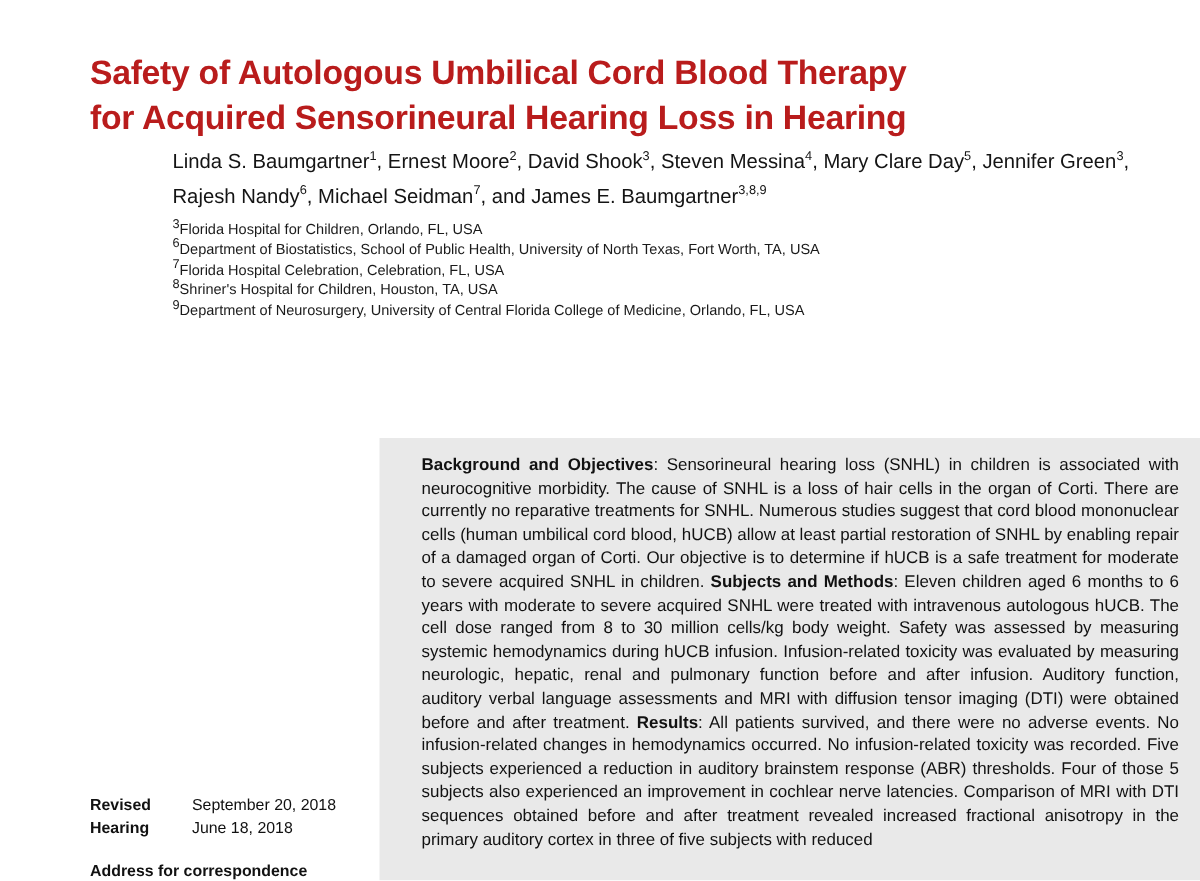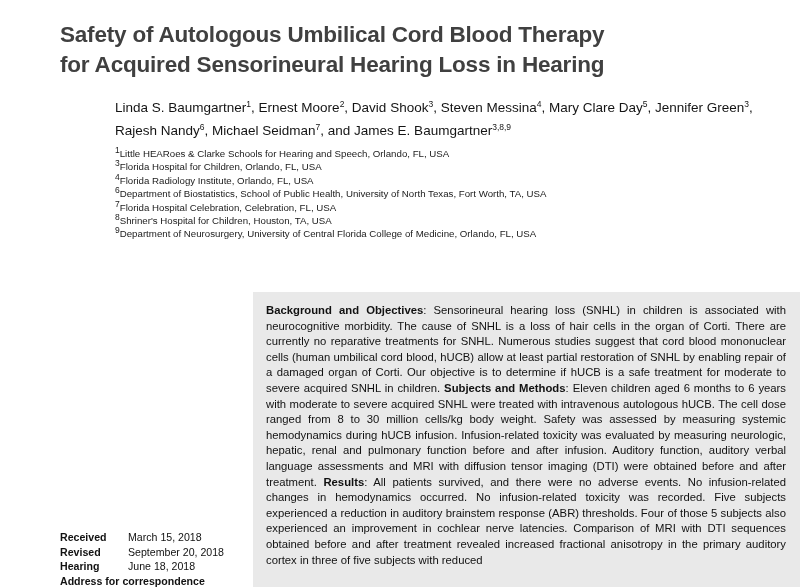--- a/index.html
+++ b/index.html
@@ -28,26 +28,26 @@
     font-size: 9px;
     color: #e2e2e2;
     letter-spacing: 1px;
   }
   .edge-mark.left { left: 2px; top: 186px; transform: rotate(0deg); }
   .edge-mark.right { right: 2px; top: 246px; }
 
   .title {
     position: absolute;
     left: 60px;
-    top: 20px;
+    top: 34px;
     width: 700px;
     font-size: 22.5px;
     font-weight: bold;
     line-height: 30px;
-    color: #404040;
+    color: #b91c1c;
     letter-spacing: -0.2px;
   }
   .title .line2 { display: block; }
 
   .authors {
     position: absolute;
     left: 115px;
     top: 96px;
     width: 660px;
     font-size: 13.5px;
@@ -67,21 +67,21 @@
   }
   .affiliations div { white-space: nowrap; }
 
   .abstract {
     position: absolute;
     left: 253px;
     top: 292px;
     width: 547px;
     min-height: 295px;
     background: #e9e9e9;
-    padding: 11px 14px 10px 13px;
+    padding: 11px 14px 10px 28px;
     box-sizing: border-box;
     font-size: 11.3px;
     line-height: 15.6px;
     color: #111111;
     text-align: justify;
   }
   .abstract b { font-weight: bold; }
 
   .dates {
     position: absolute;
@@ -117,40 +117,34 @@
     <span>Safety of Autologous Umbilical Cord Blood Therapy</span>
     <span class="line2">for Acquired Sensorineural Hearing Loss in Hearing</span>
   </div>
 
   <div class="authors">
     Linda S. Baumgartner<sup>1</sup>, Ernest Moore<sup>2</sup>, David Shook<sup>3</sup>, Steven Messina<sup>4</sup>, Mary Clare Day<sup>5</sup>,
     Jennifer Green<sup>3</sup>, Rajesh Nandy<sup>6</sup>, Michael Seidman<sup>7</sup>, and James E. Baumgartner<sup>3,8,9</sup>
   </div>
 
   <div class="affiliations">
-    <div><sup>1</sup>Little HEARoes &amp; Clarke Schools for Hearing and Speech, Orlando, FL, USA</div>
     <div><sup>3</sup>Florida Hospital for Children, Orlando, FL, USA</div>
-    <div><sup>4</sup>Florida Radiology Institute, Orlando, FL, USA</div>
     <div><sup>6</sup>Department of Biostatistics, School of Public Health, University of North Texas, Fort Worth, TA, USA</div>
     <div><sup>7</sup>Florida Hospital Celebration, Celebration, FL, USA</div>
     <div><sup>8</sup>Shriner's Hospital for Children, Houston, TA, USA</div>
     <div><sup>9</sup>Department of Neurosurgery, University of Central Florida College of Medicine, Orlando, FL, USA</div>
   </div>
 
   <div class="abstract">
     <b>Background and Objectives</b><span>: Sensorineural hearing loss (SNHL) in children is associated with neurocognitive morbidity. The cause of SNHL is a loss of hair cells in the organ of Corti. There are currently no reparative treatments for SNHL. Numerous studies suggest that cord blood mononuclear cells (human umbilical cord blood, hUCB) allow at least partial restoration of SNHL by enabling repair of a damaged organ of Corti. Our objective is to determine if hUCB is a safe treatment for moderate to severe acquired SNHL in children. </span><b>Subjects and Methods</b><span>: Eleven children aged 6 months to 6 years with moderate to severe acquired SNHL were treated with intravenous autologous hUCB. The cell dose ranged from 8 to 30 million cells/kg body weight. Safety was assessed by measuring systemic hemodynamics during hUCB infusion. Infusion-related toxicity was evaluated by measuring neurologic, hepatic, renal and pulmonary function before and after infusion. Auditory function, auditory verbal language assessments and MRI with diffusion tensor imaging (DTI) were obtained before and after treatment. </span><b>Results</b><span>: All patients survived, and there were no adverse events. No infusion-related changes in hemodynamics occurred. No infusion-related toxicity was recorded. Five subjects experienced a reduction in auditory brainstem response (ABR) thresholds. Four of those 5 subjects also experienced an improvement in cochlear nerve latencies. Comparison of MRI with DTI sequences obtained before and after treatment revealed increased fractional anisotropy in the primary auditory cortex in three of five subjects with reduced</span>
   </div>
 
   <div class="dates">
     <table>
       <tbody>
-          <tr>
-        <td class="lbl">Received</td>
-        <td>March 15, 2018</td>
-      </tr>
       <tr>
         <td class="lbl">Revised</td>
         <td>September 20, 2018</td>
       </tr>
       <tr>
         <td class="lbl">Hearing</td>
         <td>June 18, 2018</td>
       </tr>
     </tbody>
       </table>

